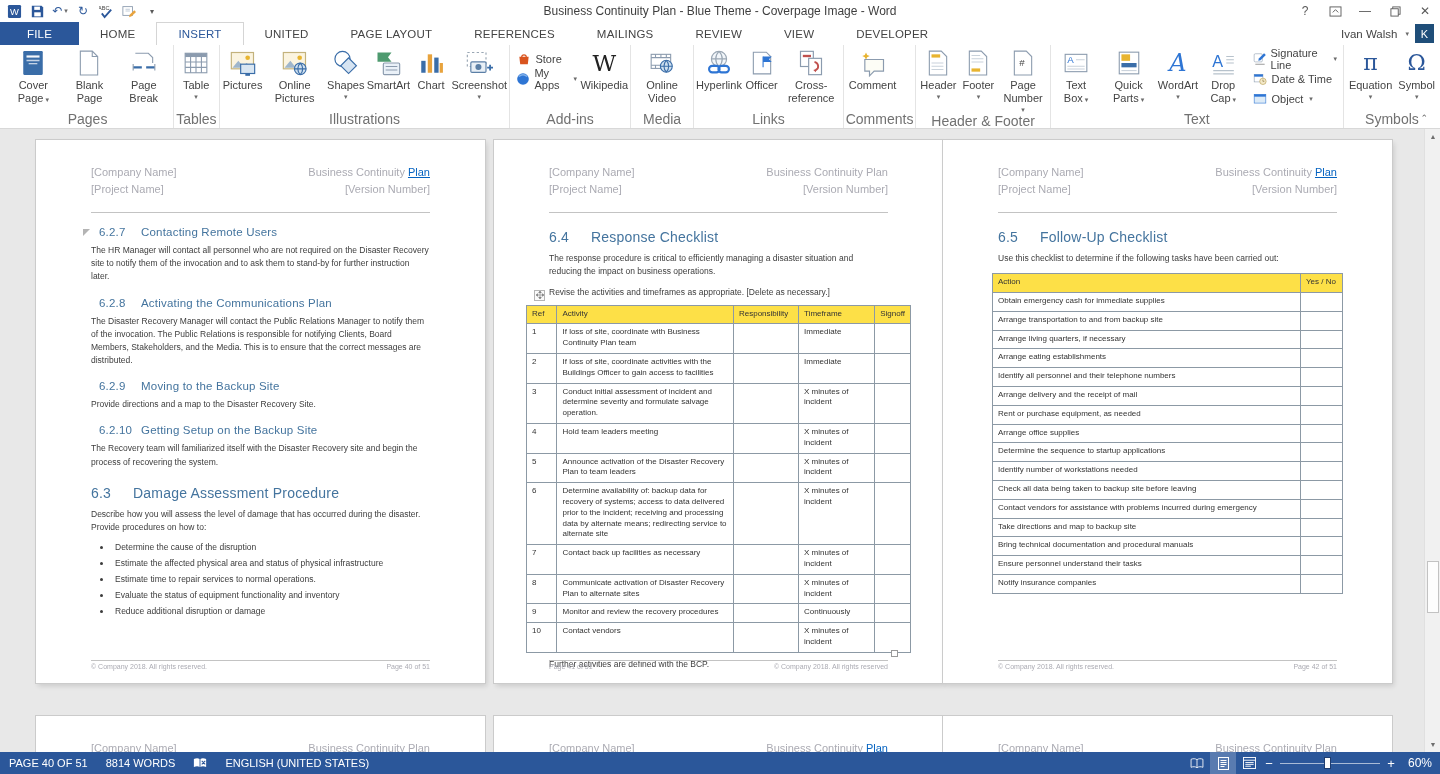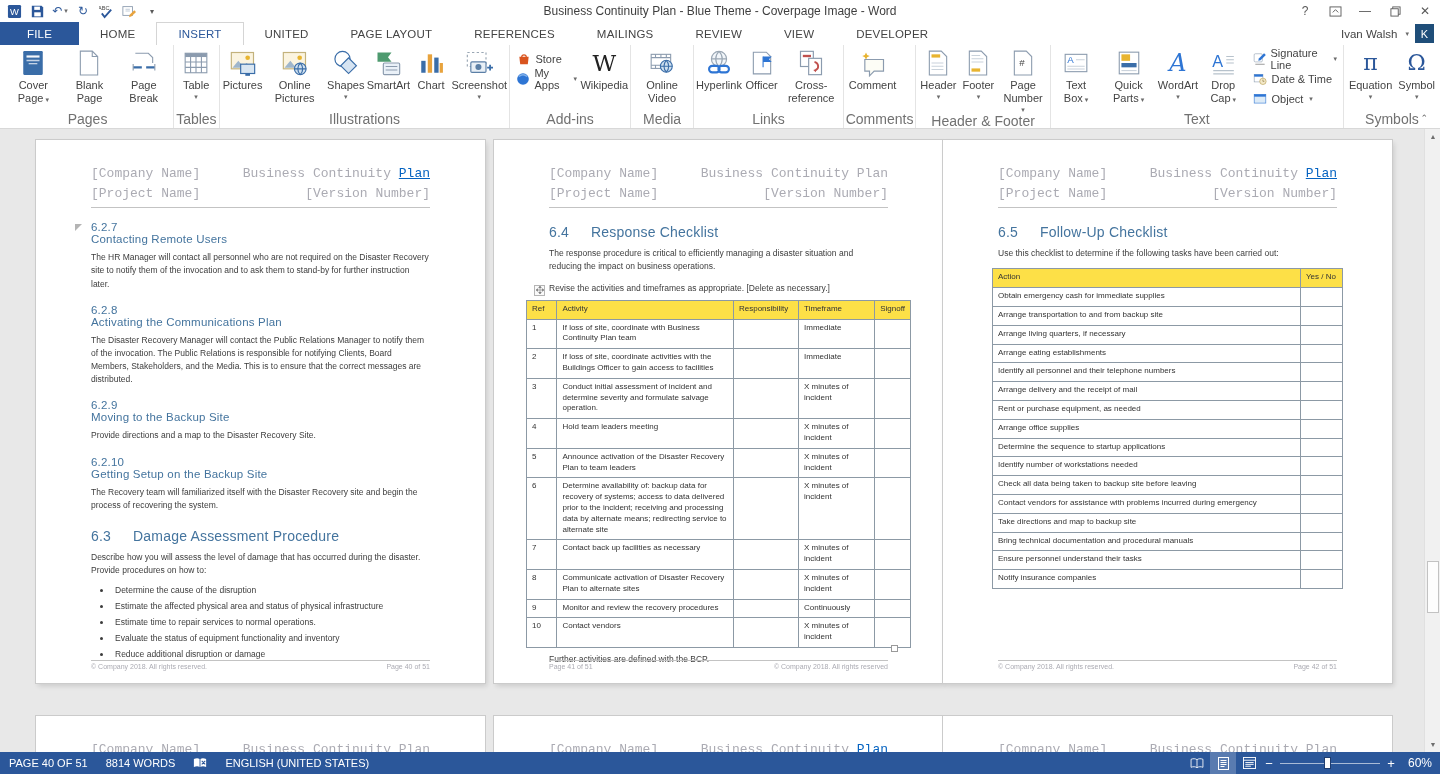--- a/index.html
+++ b/index.html
@@ -46,26 +46,26 @@
   .smallbtn .ics { width:15px; height:15px; display:flex; align-items:center; justify-content:center; }
   .bigletter { font-size:22px; color:#2B579A; font-family:"DejaVu Serif", serif; line-height:1; }
   .ribbon-collapse { position:absolute; right:12px; top:113px; font-size:9px; color:#666; z-index:4; }
 
   
   .docarea { position:absolute; top:129px; left:0; right:0; height:623px; background:#E8E8E8; overflow:hidden; }
   .page { position:absolute; top:11px; width:449px; height:543px; background:#fff;
           box-shadow:0 0 0 1px #CBCBCB, 2px 3px 5px rgba(0,0,0,.13); }
   .page.p1 { left:36px; } .page.p2 { left:494px; } .page.p3 { left:943px; }
   .pinner { position:relative; padding:24px 55px 0; height:100%; }
-  .dochead { border-bottom:1px solid #C3C3C3; padding-bottom:3px; font-size:13px; color:#ABABB3;font-family:Liberation Mono, monospace; }
+  .dochead { border-bottom:1px solid #C3C3C3; padding-bottom:14px; font-size:11px; color:#ABABB3; }
   .dh-row { display:flex; justify-content:space-between; line-height:1.55; }
   .doclink { color:#0563C1; text-decoration:underline; }
   .docfoot { position:absolute; left:55px; right:55px; bottom:13px; border-top:1px solid #C3C3C3;
              padding-top:2px; display:flex; justify-content:space-between; font-size:7px; color:#ABABB3; }
-  .h3row { display:flex; color:#44749E; font-size:11.5px; margin:13px 0 6px; letter-spacing:.2px; position:relative;flex-direction:column;}
+  .h3row { display:flex; color:#44749E; font-size:11.5px; margin:13px 8px 6px; letter-spacing:.2px; position:relative;}
   .h2row { display:flex; color:#44749E; font-size:14px; margin:16px 0 7px; letter-spacing:.2px; }
   .h-num { width:42px; flex:none; }
   .collapse-tri { position:absolute; left:-16px; top:3px; width:0; height:0;
                   border-left:7px solid #9B9B9B; border-top:7px solid transparent; transform:rotate(90deg); opacity:.75;}
   .bodyp { font-size:8.5px; color:#3C3C3C; line-height:1.55; margin-bottom:8px; }
   .bullets { margin:0 0 16px 21px; }
   .bullets li { font-size:8.5px; color:#3C3C3C; margin-bottom:6px; padding-left:3px; }
   .tblwrap { position:relative; }
   table.doctbl { border-collapse:collapse; width:calc(100% + 46px); margin-left:-23px; }
   table.doctbl th, table.doctbl td { border:1px solid #8C99A5; font-size:8px; color:#333;

